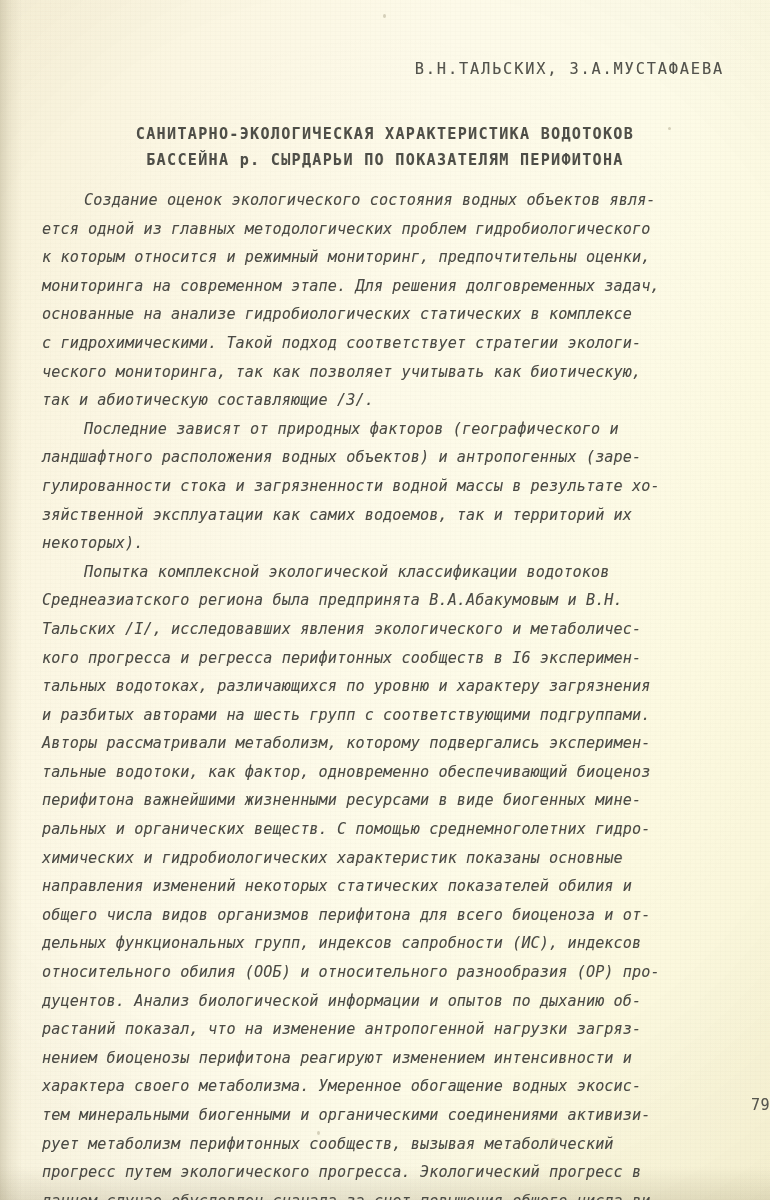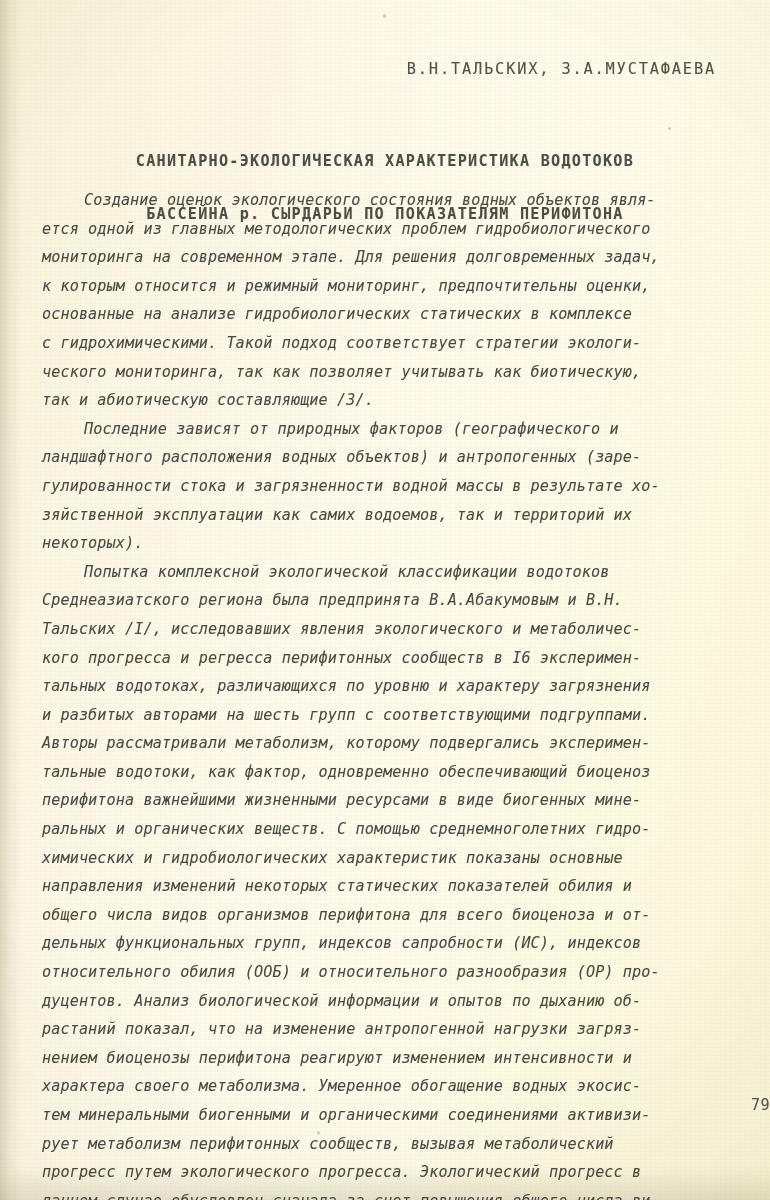--- a/index.html
+++ b/index.html
@@ -88,21 +88,21 @@
   .content {
     position: absolute;
     inset: 0;
     z-index: 3;
   }
 
   
   .authors {
     position: absolute;
     top: 60px;
-    left: 0;
+    left: 8px;
     width: 716px;
     text-align: right;
     font-size: 15.2px;
     letter-spacing: 1.9px;
     color: #52524c;
     white-space: nowrap;
     text-shadow: 0.35px 0.35px 0 rgba(90,86,70,0.30);
   }
 
   .title {
@@ -110,21 +110,21 @@
     top: 112px;
     left: 0;
     width: 770px;
     text-align: center;
     font-size: 15px;
     line-height: 25.5px;
     letter-spacing: 1.35px;
     color: #4e4e48;
     text-shadow: 0.35px 0.35px 0 rgba(90,86,70,0.28);
   }
-  .title-line { display: block; white-space: nowrap; margin-top: 27px; }
+  .title-line { display: block; white-space: nowrap; }
 
   .body-block {
     position: absolute;
     top: 186px;
     left: 42px;
     width: 690px;
     font-size: 15.05px;
     line-height: 28.6px;
     letter-spacing: 0.16px;
     color: #4a4a45;
@@ -179,22 +179,22 @@
     <h1 class="title">
       <span class="title-line">САНИТАРНО-ЭКОЛОГИЧЕСКАЯ ХАРАКТЕРИСТИКА ВОДОТОКОВ</span>
       <span class="title-line">БАССЕЙНА р. СЫРДАРЬИ ПО ПОКАЗАТЕЛЯМ ПЕРИФИТОНА</span>
     </h1>
 
     <div class="body-block">
 
       <p class="para">
         <span class="line indent">Создание оценок экологического состояния водных объектов явля-</span>
         <span class="line">ется одной из главных методологических проблем гидробиологического</span>
+        <span class="line">к которым относится и режимный мониторинг, предпочтительны оценки,</span>
         <span class="line">мониторинга на современном этапе. Для решения долговременных задач,</span>
-        <span class="line">к которым относится и режимный мониторинг, предпочтительны оценки,</span>
         <span class="line">основанные на анализе гидробиологических статических в комплексе</span>
         <span class="line">с гидрохимическими. Такой подход соответствует стратегии экологи-</span>
         <span class="line">ческого мониторинга, так как позволяет учитывать как биотическую,</span>
         <span class="line">так и абиотическую составляющие /3/.</span>
       </p>
 
       <p class="para">
         <span class="line indent">Последние зависят от природных факторов (географического и</span>
         <span class="line">ландшафтного расположения водных объектов) и антропогенных (заре-</span>
         <span class="line">гулированности стока и загрязненности водной массы в результате хо-</span>

